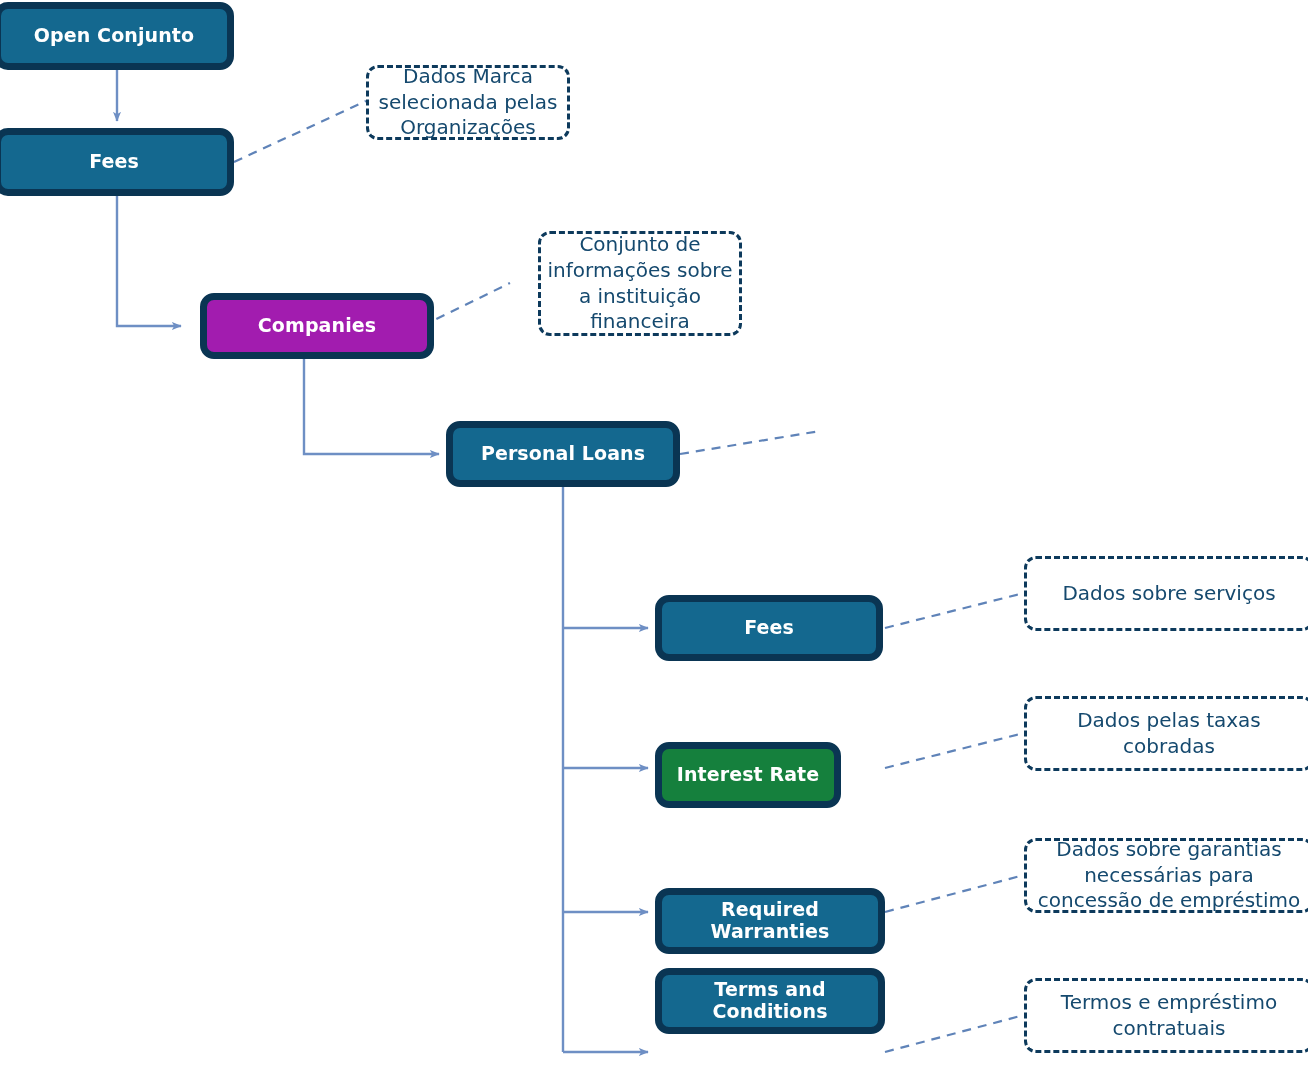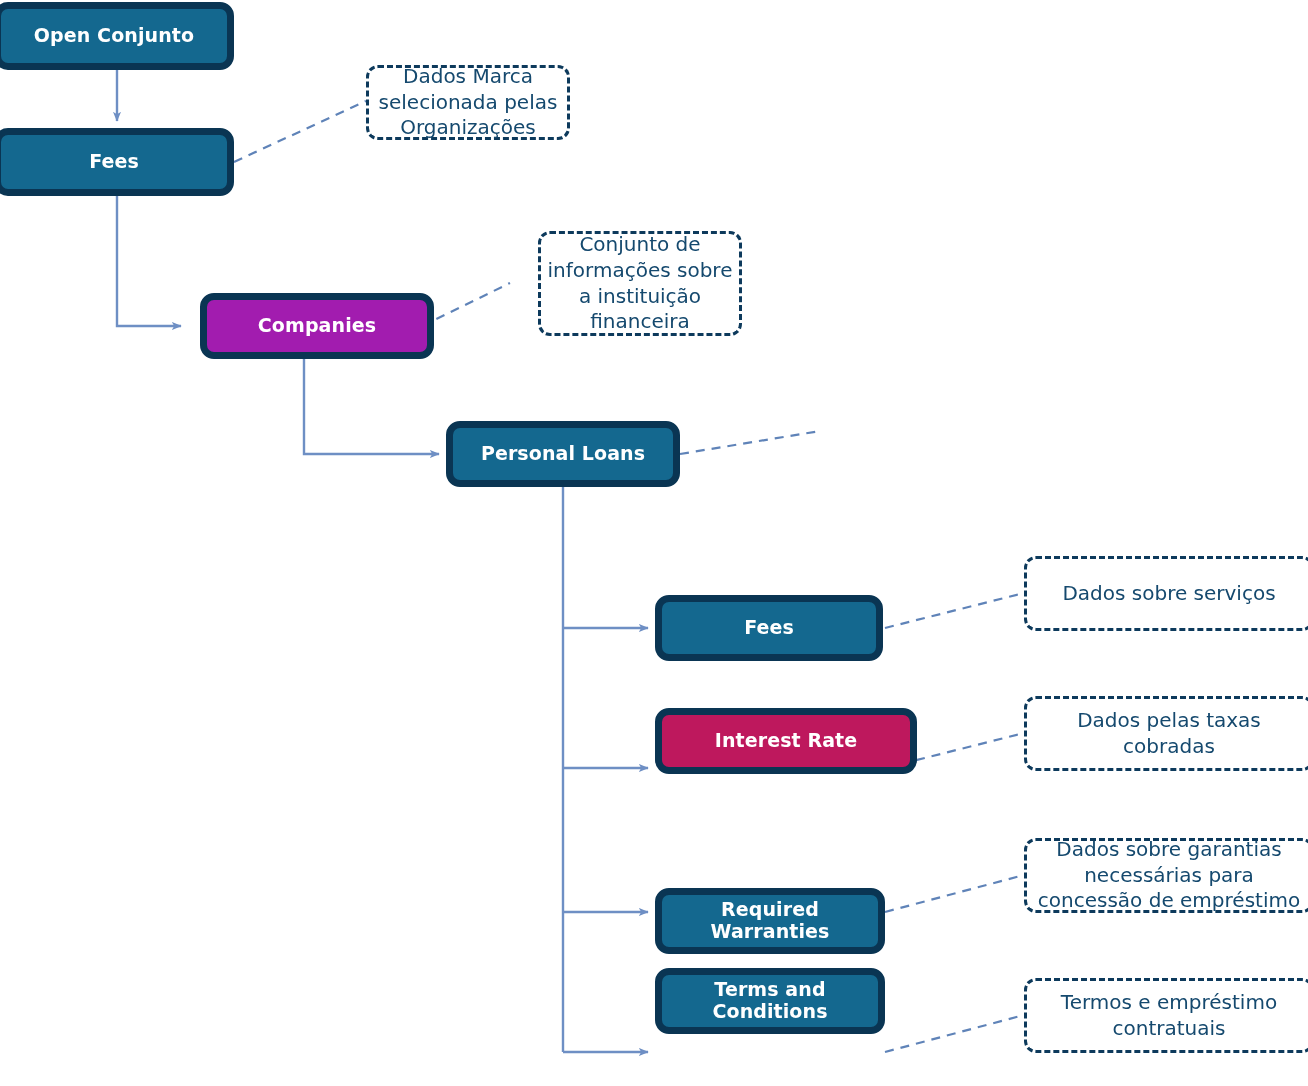--- a/index.html
+++ b/index.html
@@ -113,21 +113,21 @@
   </div>
   <div class="node" style="left: 200px; top: 293px; width: 234px; height: 66px; background: #a21caf; border-color: rgb(10, 53, 83); color: rgb(255, 255, 255);">
     <span class="node-label">Companies</span>
   </div>
   <div class="node" style="left: 446px; top: 421px; width: 234px; height: 66px; background: rgb(20, 104, 143); border-color: rgb(10, 53, 83); color: rgb(255, 255, 255);">
     <span class="node-label">Personal Loans</span>
   </div>
   <div class="node" style="left: 655px; top: 595px; width: 228px; height: 66px; background: rgb(20, 104, 143); border-color: rgb(10, 53, 83); color: rgb(255, 255, 255);">
     <span class="node-label">Fees</span>
   </div>
-  <div class="node" style="left: 655px; top: 708px; width: 262px; height: 66px; background: #be185d; border-color: rgb(10, 53, 83); color: rgb(255, 255, 255);">
+  <div class="node" style="left: 655px; top: 742px; width: 186px; height: 66px; background: #15803d; border-color: rgb(10, 53, 83); color: rgb(255, 255, 255);">
     <span class="node-label">Interest Rate</span>
   </div>
   <div class="node" style="left: 655px; top: 888px; width: 230px; height: 66px; background: rgb(20, 104, 143); border-color: rgb(10, 53, 83); color: rgb(255, 255, 255);">
     <span class="node-label">Required Warranties</span>
   </div>
   <div class="node" style="left: 655px; top: 968px; width: 230px; height: 66px; background: rgb(20, 104, 143); border-color: rgb(10, 53, 83); color: rgb(255, 255, 255);">
     <span class="node-label">Terms and Conditions</span>
   </div>
 
   <div class="callout" style="left: 366px; top: 65px; width: 204px; height: 75px; border-color: rgb(13, 58, 92); color: rgb(21, 73, 110);">

